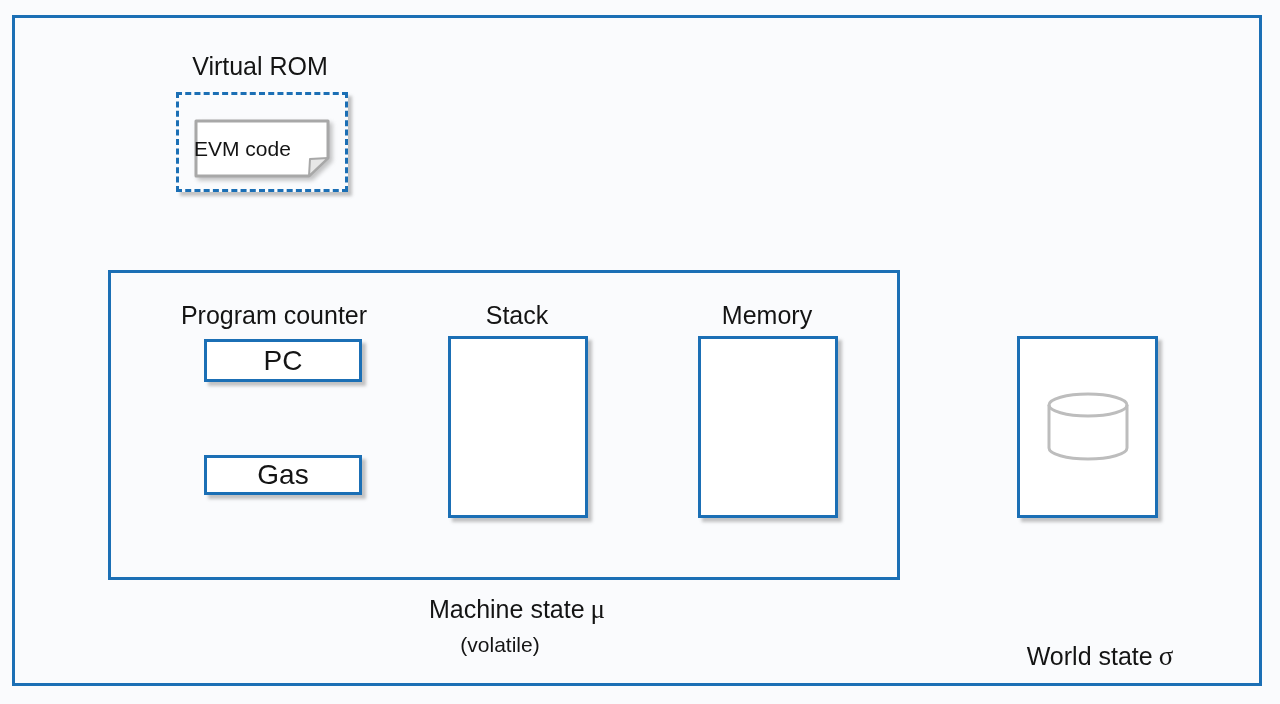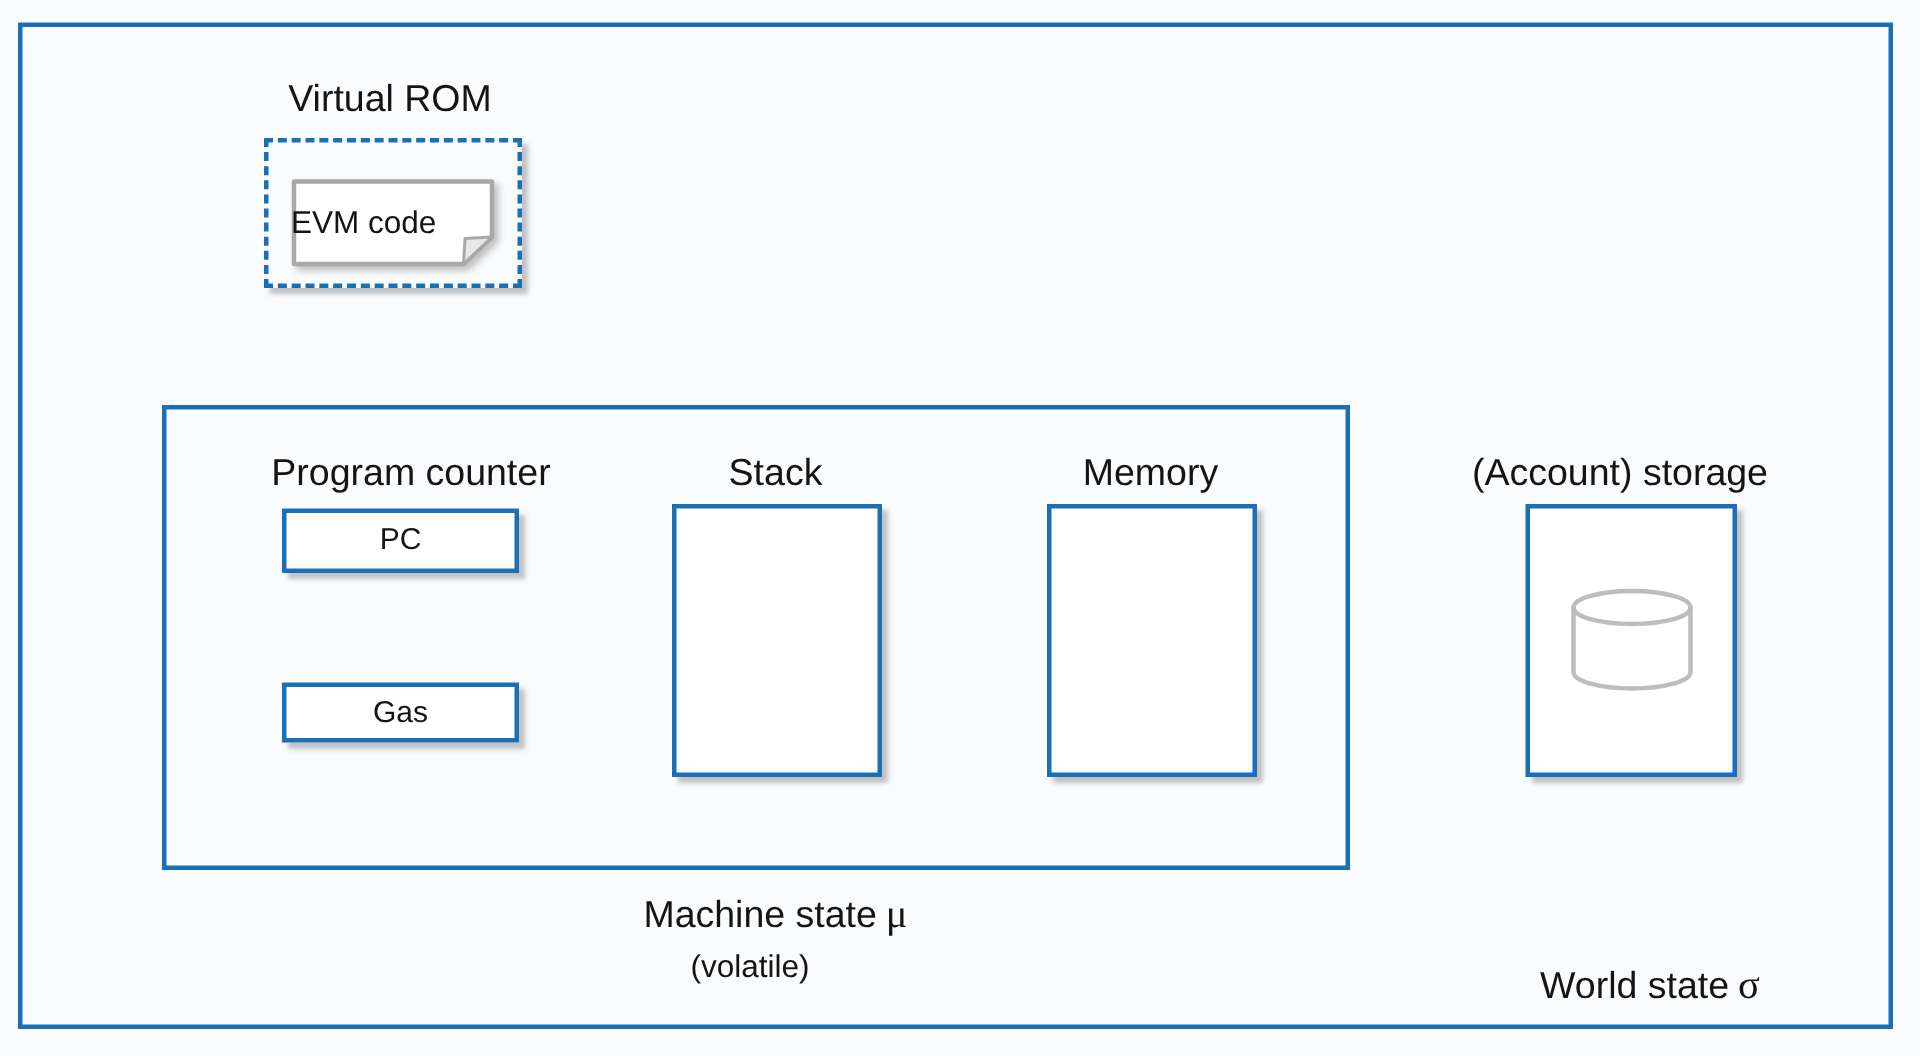--- a/index.html
+++ b/index.html
@@ -45,21 +45,21 @@
     display: flex; align-items: center; justify-content: flex-start;
   }
   .doc svg { position: absolute; left: 0; top: 0; filter: drop-shadow(3px 3px 2px rgba(125,125,125,0.45)); }
   .doc .doc-text { position: relative; font-size: 21px; }
 
   .blue-box {
     border: 3px solid var(--accent-blue, #1b6fb5);
     background: #ffffff;
     display: flex; align-items: center; justify-content: center;
   }
-  .value-box { font-size: 20px; }
+  .value-box { font-size: 28px; margin-left: 16px; }
 
   .ms-frame {
     left: 108px; top: 270px; width: 792px; height: 310px;
     border: 3px solid var(--accent-blue, #1b6fb5);
   }
 
   .pc-box  { left: 188px; top: 339px; width: 158px; height: 43px; }
   .gas-box { left: 188px; top: 455px; width: 158px; height: 40px; }
 
   .stack-box   { left: 448px; top: 336px; width: 140px; height: 182px; }
@@ -105,21 +105,20 @@
   <div class="abs blue-box value-box shadowed gas-box">
     <span>Gas</span>
   </div>
 
   <div class="abs label" style="left:447px; top:301px; width:140px;">Stack</div>
   <div class="abs blue-box shadowed stack-box"></div>
 
   <div class="abs label" style="left:697px; top:301px; width:140px;">Memory</div>
   <div class="abs blue-box shadowed memory-box"></div>
 
-  <div class="abs label" style="left:960px; top:301px; width:240px;">(Account) storage</div>
   <div class="abs blue-box shadowed storage-box">
     <svg width="86" height="72" viewBox="0 0 86 72">
       <path d="M4,14 L4,57 A39,11 0 0 0 82,57 L82,14" fill="none" stroke="#bdbdbd" stroke-width="3"></path>
       <ellipse cx="43" cy="14" rx="39" ry="11" fill="none" stroke="#bdbdbd" stroke-width="3"></ellipse>
     </svg>
   </div>
 
   <div class="abs caption" style="left:367px; top:594px; width:300px;">
     <span>Machine state</span><span class="greek">μ</span>
   </div>

